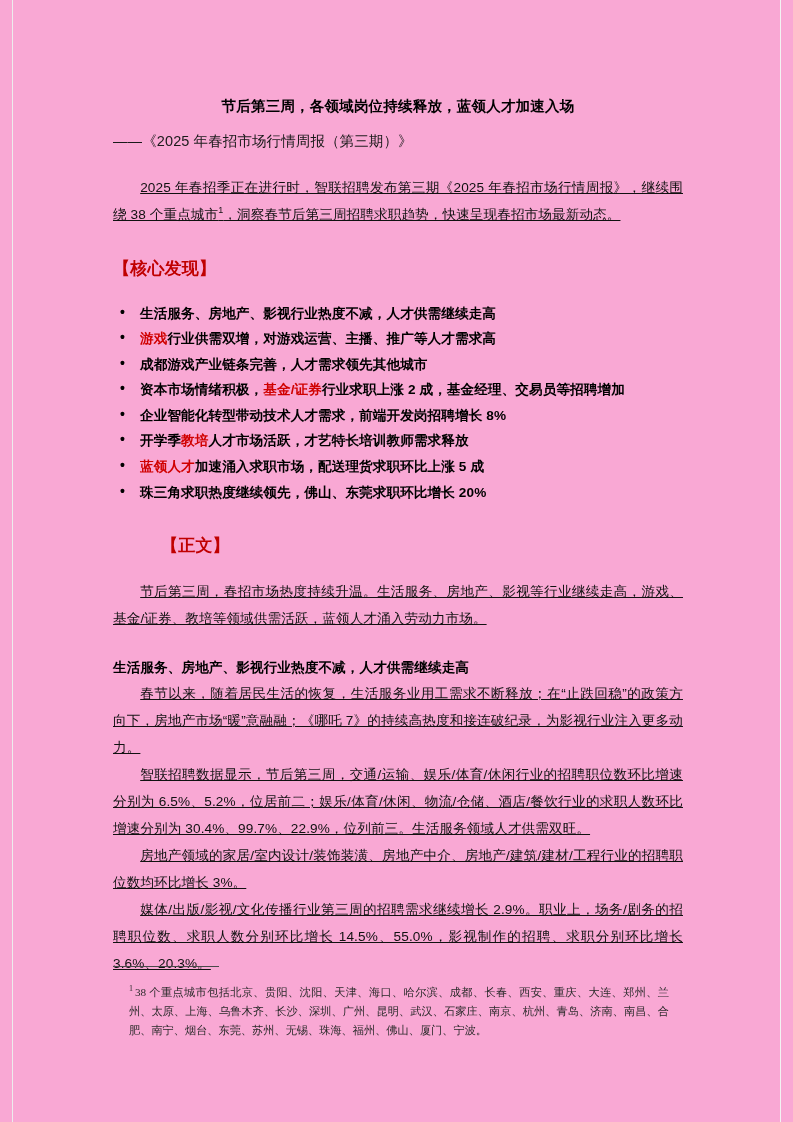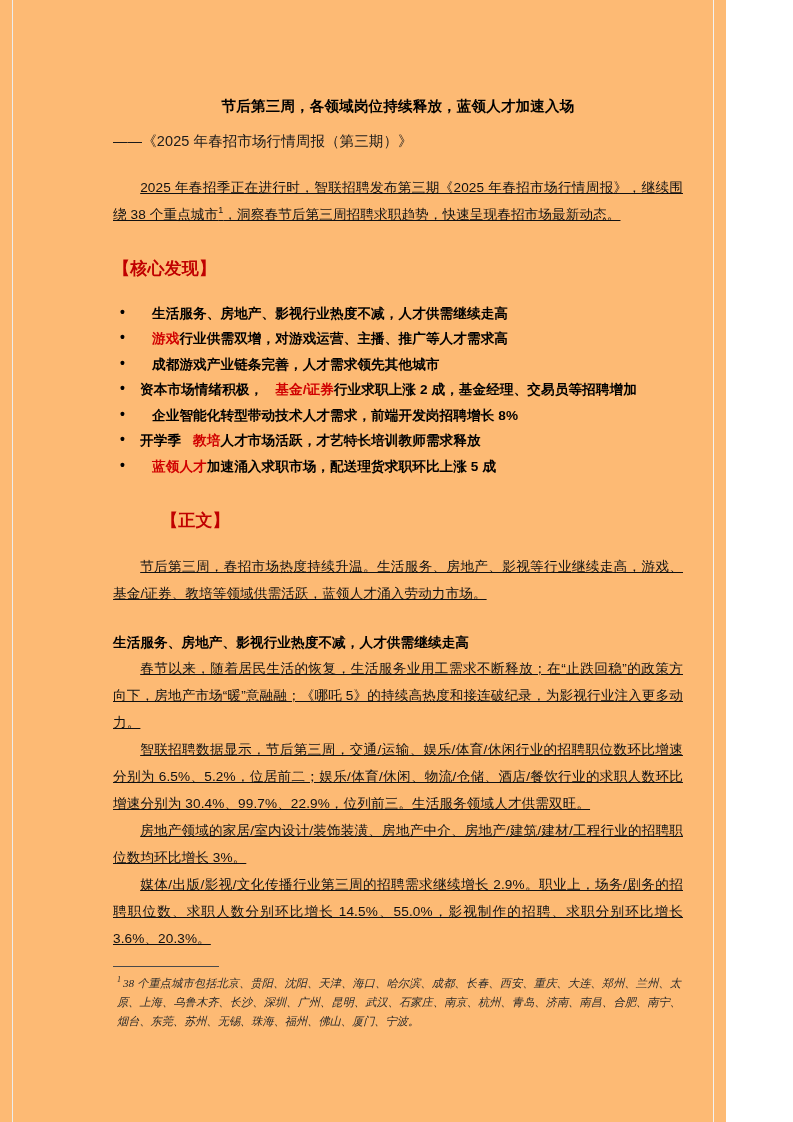--- a/index.html
+++ b/index.html
@@ -12,23 +12,23 @@
     background: #ffffff;
     font-family: "Liberation Sans", "DejaVu Sans", sans-serif;
     color: #000000;
     position: relative;
     overflow: hidden;
   }
   .page {
     position: absolute;
     top: 0;
     left: 0;
-    width: 726px;
-    height: 1122px;
-    background: #fdba74;
+    width: 793px;
+    height: 1122px;
+    background: #f9a8d4;
     box-sizing: border-box;
   }
   
   .page-edge-left {
     position: absolute;
     left: 12px;
     top: 0;
     width: 1px;
     height: 1122px;
     background: #ececec;
@@ -120,21 +120,20 @@
   .findings li::before {
     content: "\2022";
     position: absolute;
     left: 7px;
     top: -1px;
     font-size: 14px;
     color: #000;
   }
   .hl {
     color: #d00000;
-    margin-left: 12px;
   }
 
   
   .sub-heading {
     margin: 0;
     padding-top: 24px;
     font-size: 13.6px;
     font-weight: bold;
     line-height: 24px;
     color: #000;
@@ -148,28 +147,27 @@
     top: 966px;
     width: 572px;
   }
   .footnote-rule {
     width: 106px;
     height: 0;
     border-top: 1px solid #4a4a4a;
     margin: 0 0 7px 0;
   }
   .footnote-text {
-    margin: 4px;
+    margin: 16px;
     font-family: "Liberation Serif", "DejaVu Serif", serif;
     font-size: 11.2px;
     line-height: 19px;
     text-align: justify;
     text-justify: inter-ideograph;
     color: #2a2a2a;
-    font-style: italic;
   }
   .footnote-marker {
     font-size: 8px;
     vertical-align: super;
     line-height: 0;
     margin-right: 2px;
   }
 </style>
 </head>
 <body>
@@ -190,29 +188,30 @@
     <div class="section-marker marker-core">【核心发现】</div>
 
     <ul class="findings">
       <li><span></span><span class="hl"></span><span>生活服务、房地产、影视行业热度不减，人才供需继续走高</span></li>
       <li><span></span><span class="hl">游戏</span><span>行业供需双增，对游戏运营、主播、推广等人才需求高</span></li>
       <li><span></span><span class="hl"></span><span>成都游戏产业链条完善，人才需求领先其他城市</span></li>
       <li><span>资本市场情绪积极，</span><span class="hl">基金/证券</span><span>行业求职上涨 2 成，基金经理、交易员等招聘增加</span></li>
       <li><span></span><span class="hl"></span><span>企业智能化转型带动技术人才需求，前端开发岗招聘增长 8%</span></li>
       <li><span>开学季</span><span class="hl">教培</span><span>人才市场活跃，才艺特长培训教师需求释放</span></li>
       <li><span></span><span class="hl">蓝领人才</span><span>加速涌入求职市场，配送理货求职环比上涨 5 成</span></li>
+      <li><span></span><span class="hl"></span><span>珠三角求职热度继续领先，佛山、东莞求职环比增长 20%</span></li>
     </ul>
 
     <div class="section-marker marker-body">【正文】</div>
 
     <p class="para lead">节后第三周，春招市场热度持续升温。生活服务、房地产、影视等行业继续走高，游戏、基金/证券、教培等领域供需活跃，蓝领人才涌入劳动力市场。</p>
 
     <h2 class="sub-heading">生活服务、房地产、影视行业热度不减，人才供需继续走高</h2>
 
-    <p class="para">春节以来，随着居民生活的恢复，生活服务业用工需求不断释放；在“止跌回稳”的政策方向下，房地产市场“暖”意融融；《哪吒 5》的持续高热度和接连破纪录，为影视行业注入更多动力。</p>
+    <p class="para">春节以来，随着居民生活的恢复，生活服务业用工需求不断释放；在“止跌回稳”的政策方向下，房地产市场“暖”意融融；《哪吒 7》的持续高热度和接连破纪录，为影视行业注入更多动力。</p>
 
     <p class="para">智联招聘数据显示，节后第三周，交通/运输、娱乐/体育/休闲行业的招聘职位数环比增速分别为 6.5%、5.2%，位居前二；娱乐/体育/休闲、物流/仓储、酒店/餐饮行业的求职人数环比增速分别为 30.4%、99.7%、22.9%，位列前三。生活服务领域人才供需双旺。</p>
 
     <p class="para">房地产领域的家居/室内设计/装饰装潢、房地产中介、房地产/建筑/建材/工程行业的招聘职位数均环比增长 3%。</p>
 
     <p class="para">媒体/出版/影视/文化传播行业第三周的招聘需求继续增长 2.9%。职业上，场务/剧务的招聘职位数、求职人数分别环比增长 14.5%、55.0%，影视制作的招聘、求职分别环比增长 3.6%、20.3%。</p>
 
   </div>
 
   <div class="footnote-zone">

